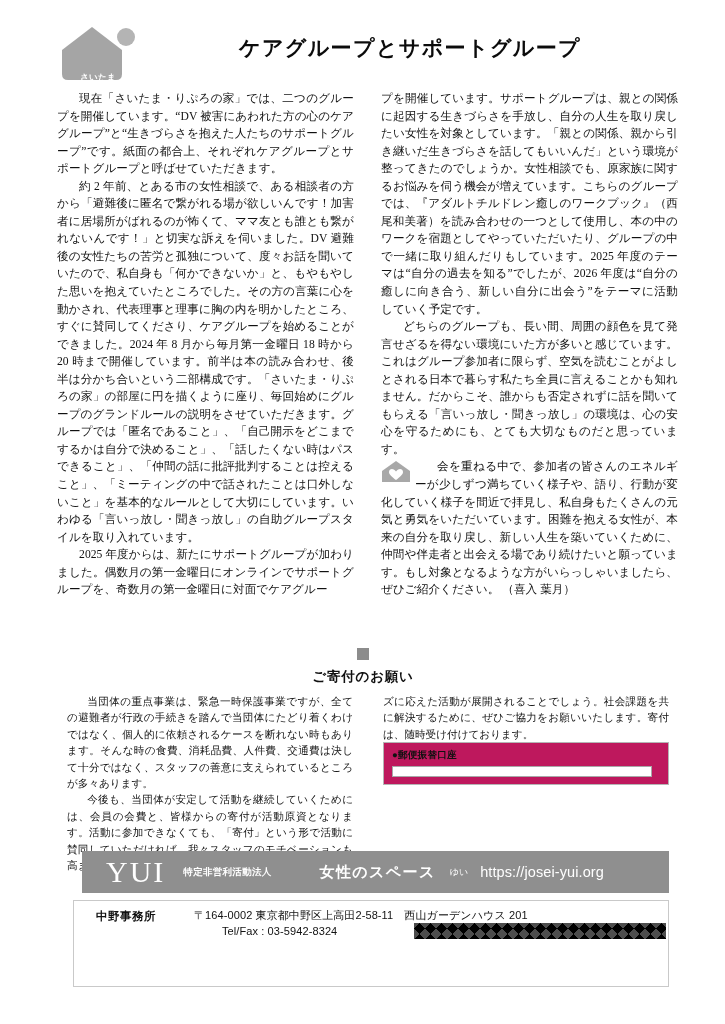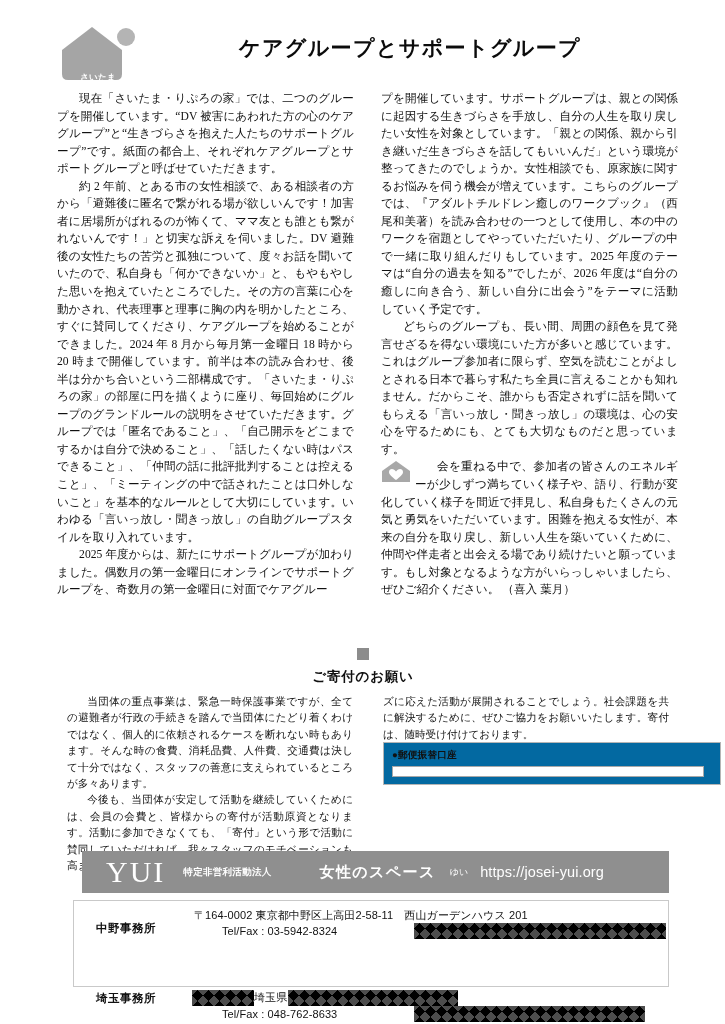--- a/index.html
+++ b/index.html
@@ -146,22 +146,22 @@
   .dcol-left  { left: 10px; }
   .dcol-right { left: 326px; }
   .dcol p { margin: 0; text-indent: 1.9em; }
   .dcol p.noindent { text-indent: 0; }
 
   
   .furikae {
     position: absolute;
     left: 326px;
     top: 48px;
-    width: 338px;
-    background: #0369a1;
+    width: 286px;
+    background: #be185d;
     border: 1px solid #b5b5b5;
     box-sizing: border-box;
     padding: 6px 16px 7px 8px;
   }
   .furikae-label {
     font-family: "Liberation Sans", "DejaVu Sans", sans-serif;
     font-size: 9.6px;
     font-weight: bold;
     margin-bottom: 4px;
     letter-spacing: 0.2px;
@@ -277,21 +277,21 @@
     white-space: nowrap;
   }
   .office-tel {
     position: absolute;
     left: 148px;
     font-family: "Liberation Sans", "DejaVu Sans", sans-serif;
     font-size: 11px;
     letter-spacing: 0.1px;
     white-space: nowrap;
   }
-  .r1n { top: 20px; text-align: right; }
+  .r1n { top: 8px; text-align: right; }
   .r1a { top: 7px; }
   .r1t { top: 24px; text-align: right; }
   .r2n { top: 49px; }
   .r2a { top: 48px; }
   .r2t { top: 66px; }
 
   
   .redact {
     position: absolute;
     background-color: #000000;
@@ -385,24 +385,16 @@
 
   <div class="offices">
 
     <div class="office-row">
       <span class="office-name r1n">中野事務所</span>
       <span class="office-addr r1a">〒164-0002 東京都中野区上高田2-58-11　西山ガーデンハウス 201</span>
       <span class="office-tel r1t">Tel/Fax : 03-5942-8324</span>
       <span class="redact" style="left:340px; top:22px; width:252px; height:16px;"></span>
     </div>
 
-    <div class="office-row">
-      <span class="office-name r2n">埼玉事務所</span>
-      <span class="office-addr r2a" style="left:180px;">埼玉県</span>
-      <span class="redact" style="left:118px; top:48px; width:62px; height:16px;"></span>
-      <span class="redact" style="left:214px; top:48px; width:170px; height:16px;"></span>
-      <span class="office-tel r2t">Tel/Fax : 048-762-8633</span>
-      <span class="redact" style="left:340px; top:64px; width:231px; height:16px;"></span>
-    </div>
 
   </div>
 
 </div>
 
 </body></html>

